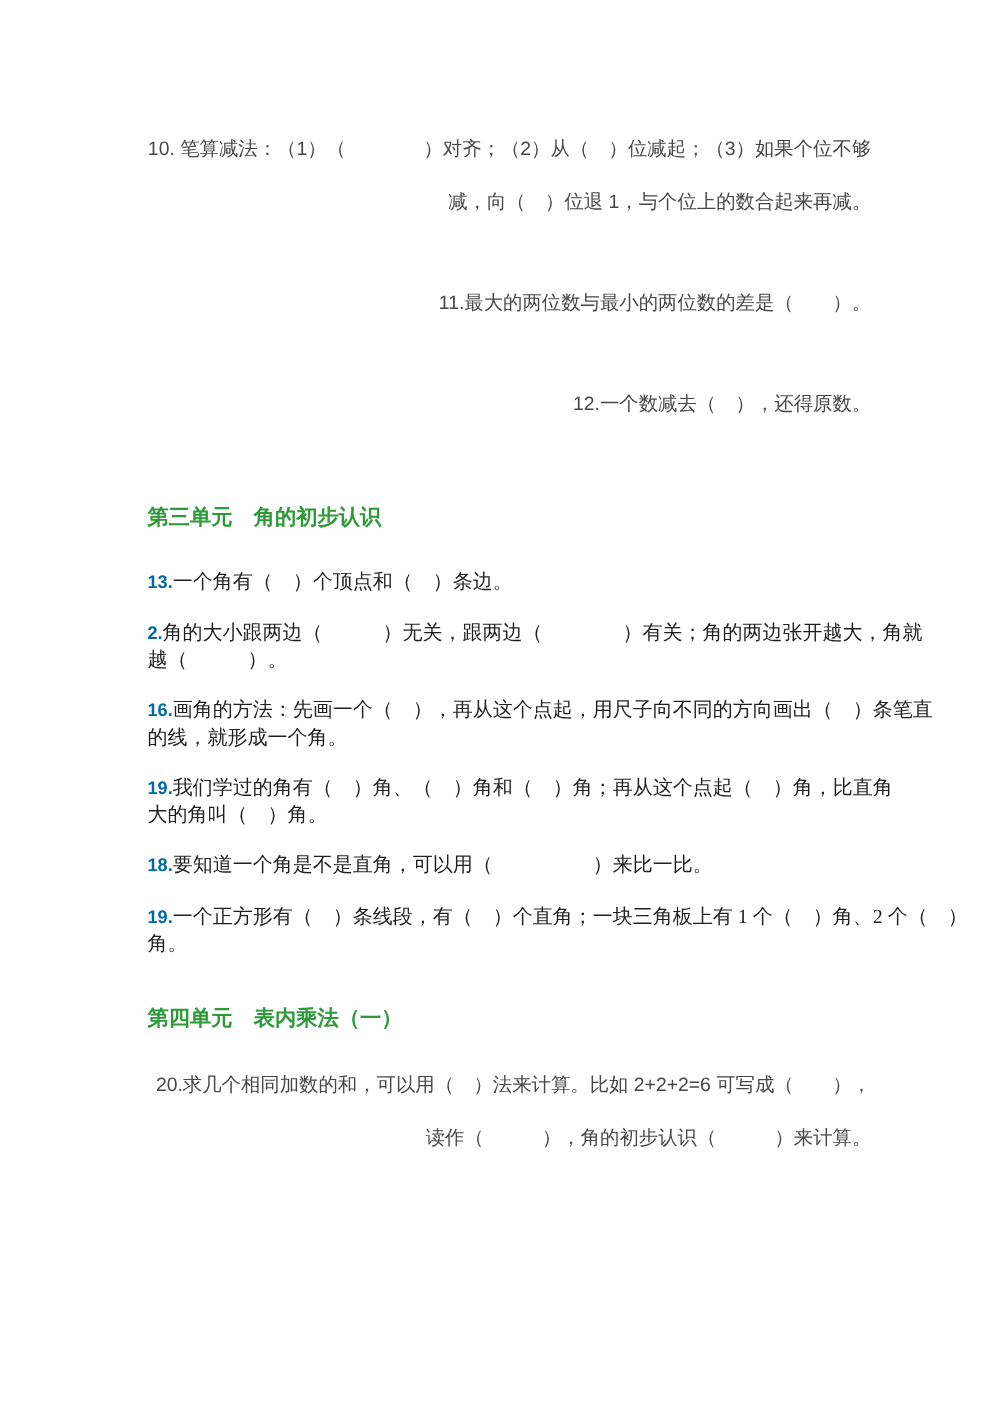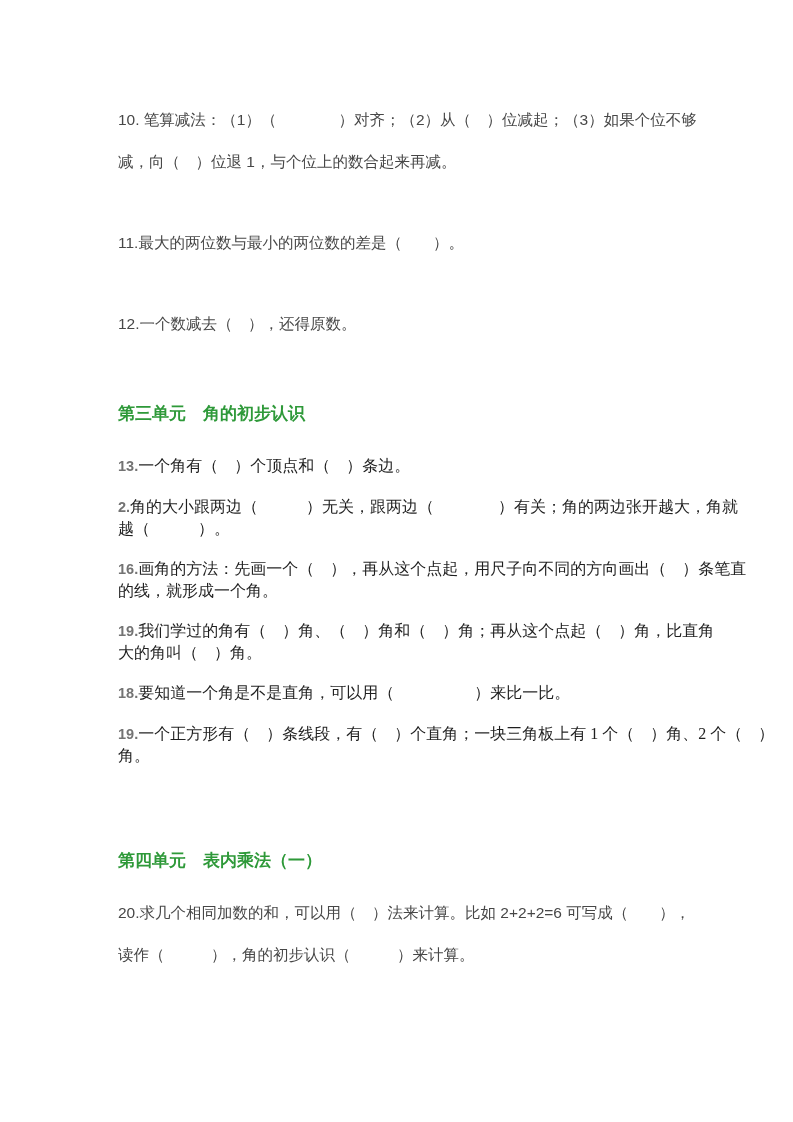--- a/index.html
+++ b/index.html
@@ -20,48 +20,48 @@
     background: #ffffff;
   }
   
   .q-sans {
     font-family: "Liberation Sans", "DejaVu Sans", sans-serif;
     font-size: 15.5px;
     color: #474747;
     line-height: 42px;
     margin: 0 0 39px 0;
   }
-  .q-sans .line { white-space: nowrap; }
+  .q-sans .line { white-space: nowrap; text-align: right; }
   
   .q-serif {
     font-family: "Liberation Serif", "DejaVu Serif", serif;
     font-size: 16px;
     color: #1f1f1f;
     line-height: 21px;
     margin: 0 0 19px 0;
   }
   .q-serif .line { white-space: nowrap; }
   .qnum {
     font-family: "Liberation Sans", "DejaVu Sans", sans-serif;
     font-weight: 700;
     font-size: 14.5px;
-    color: #737373;
+    color: #0369a1;
   }
   
   .unit-header {
     font-family: "Liberation Serif", "DejaVu Serif", serif;
     font-weight: 700;
     font-size: 17px;
     line-height: 22px;
     color: #2e9939;
     text-align: left;
     white-space: nowrap;
   }
   .unit-header.h3 { margin: 58px 0 30px 0; }
-  .unit-header.h4 { margin: 84px 0 20px 0; }
+  .unit-header.h4 { margin: 40px 0 20px 0; font-family: Liberation Mono, monospace; }
 </style>
 </head>
 <body>
 
 <div class="page">
 
   <div class="q-sans">
     <div class="line">10. 笔算减法：（1）（　　　　）对齐；（2）从（　）位减起；（3）如果个位不够</div>
     <div class="line">减，向（　）位退 1，与个位上的数合起来再减。</div>
   </div>

